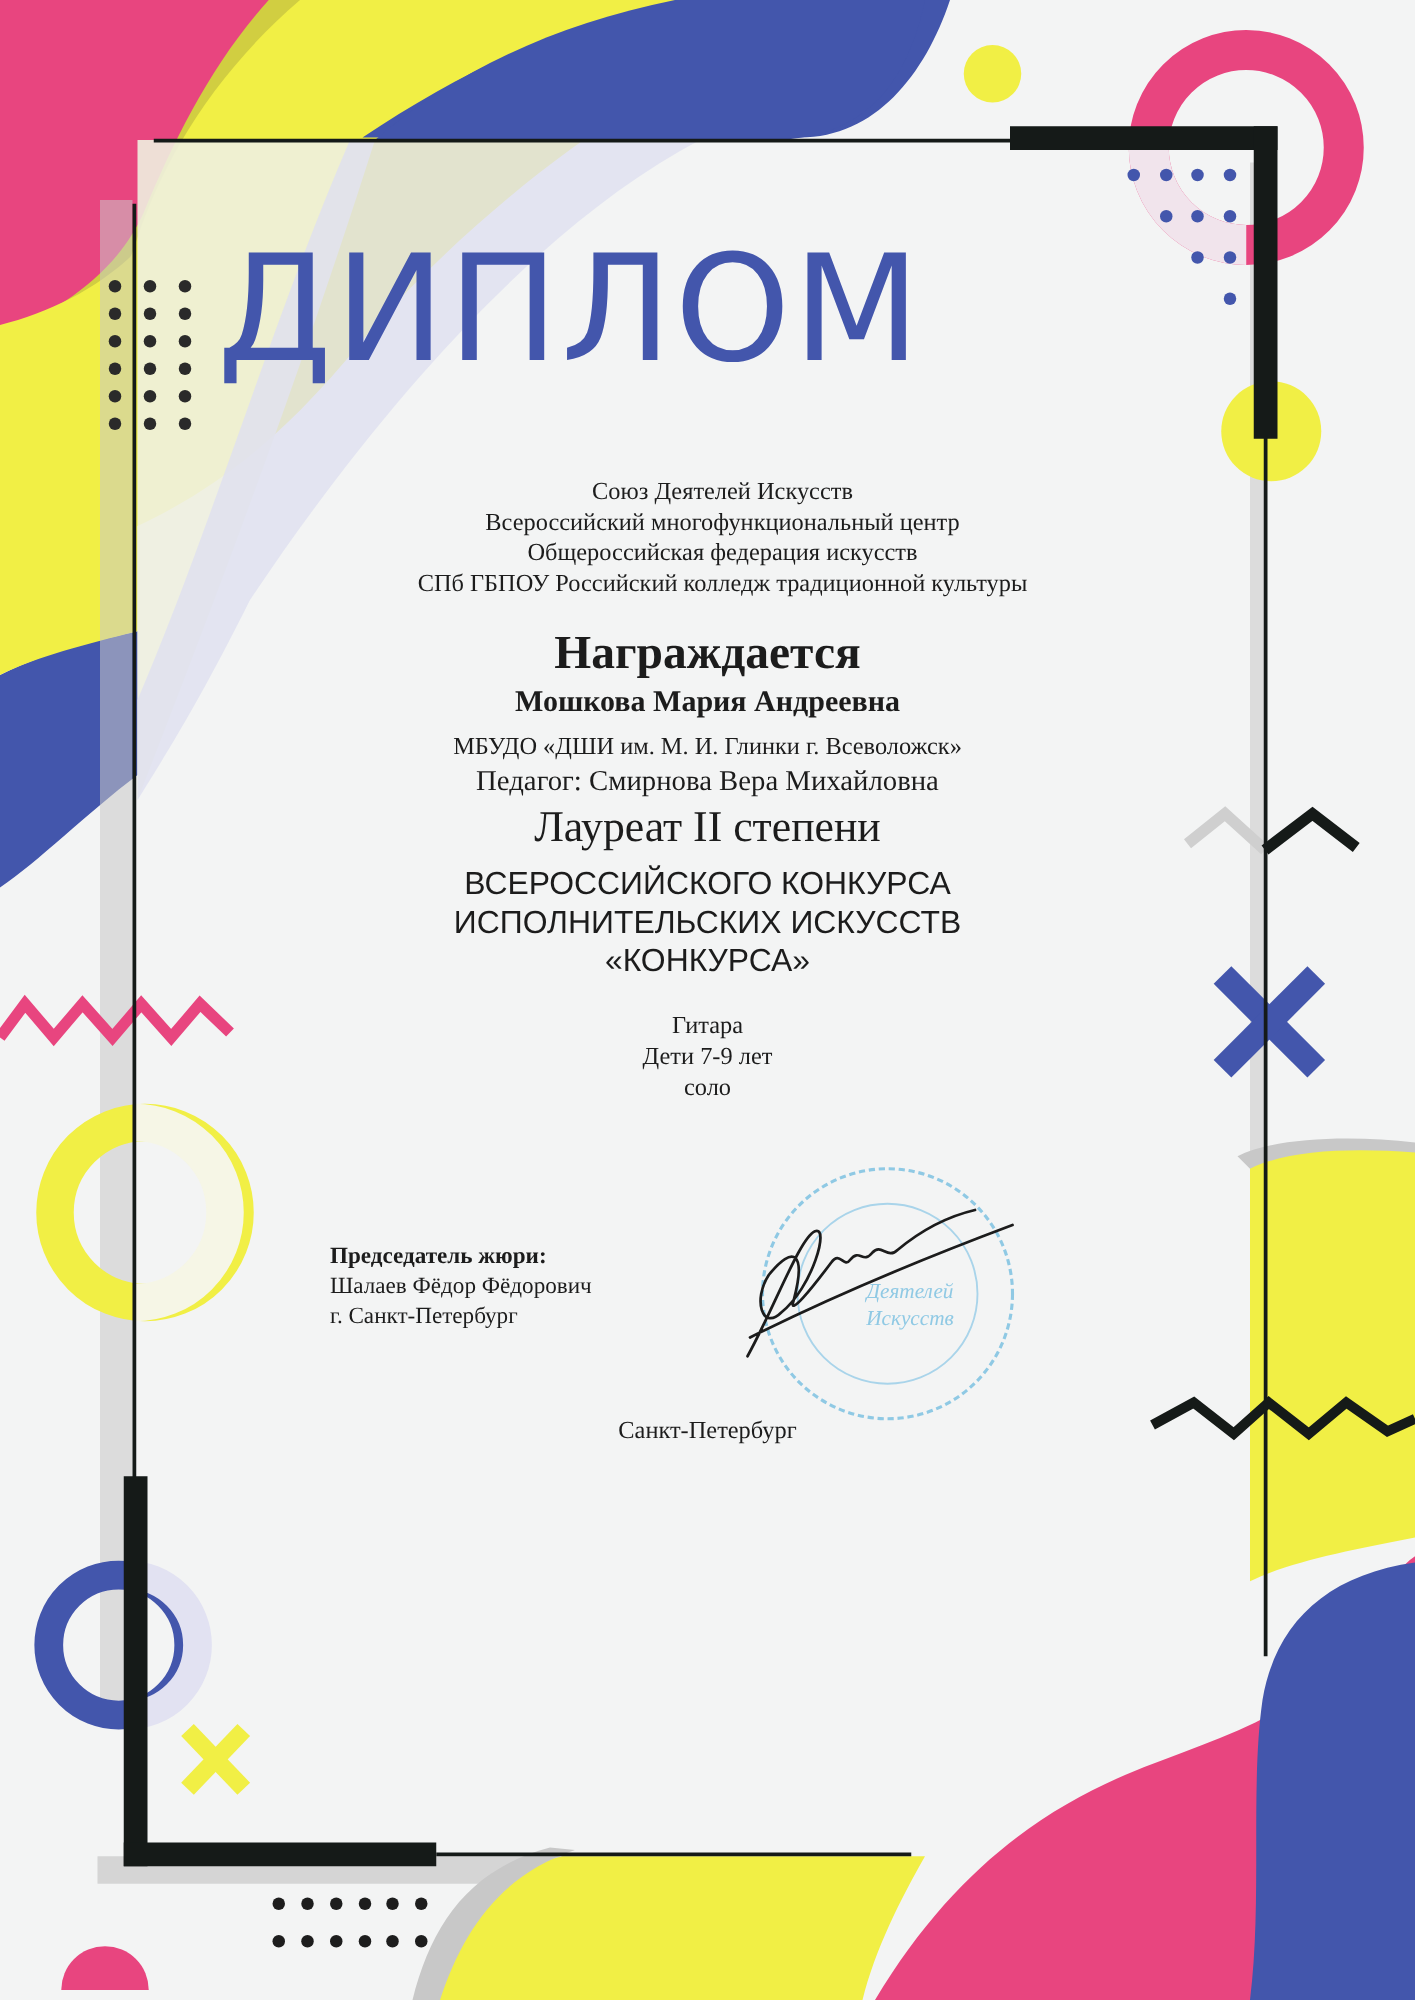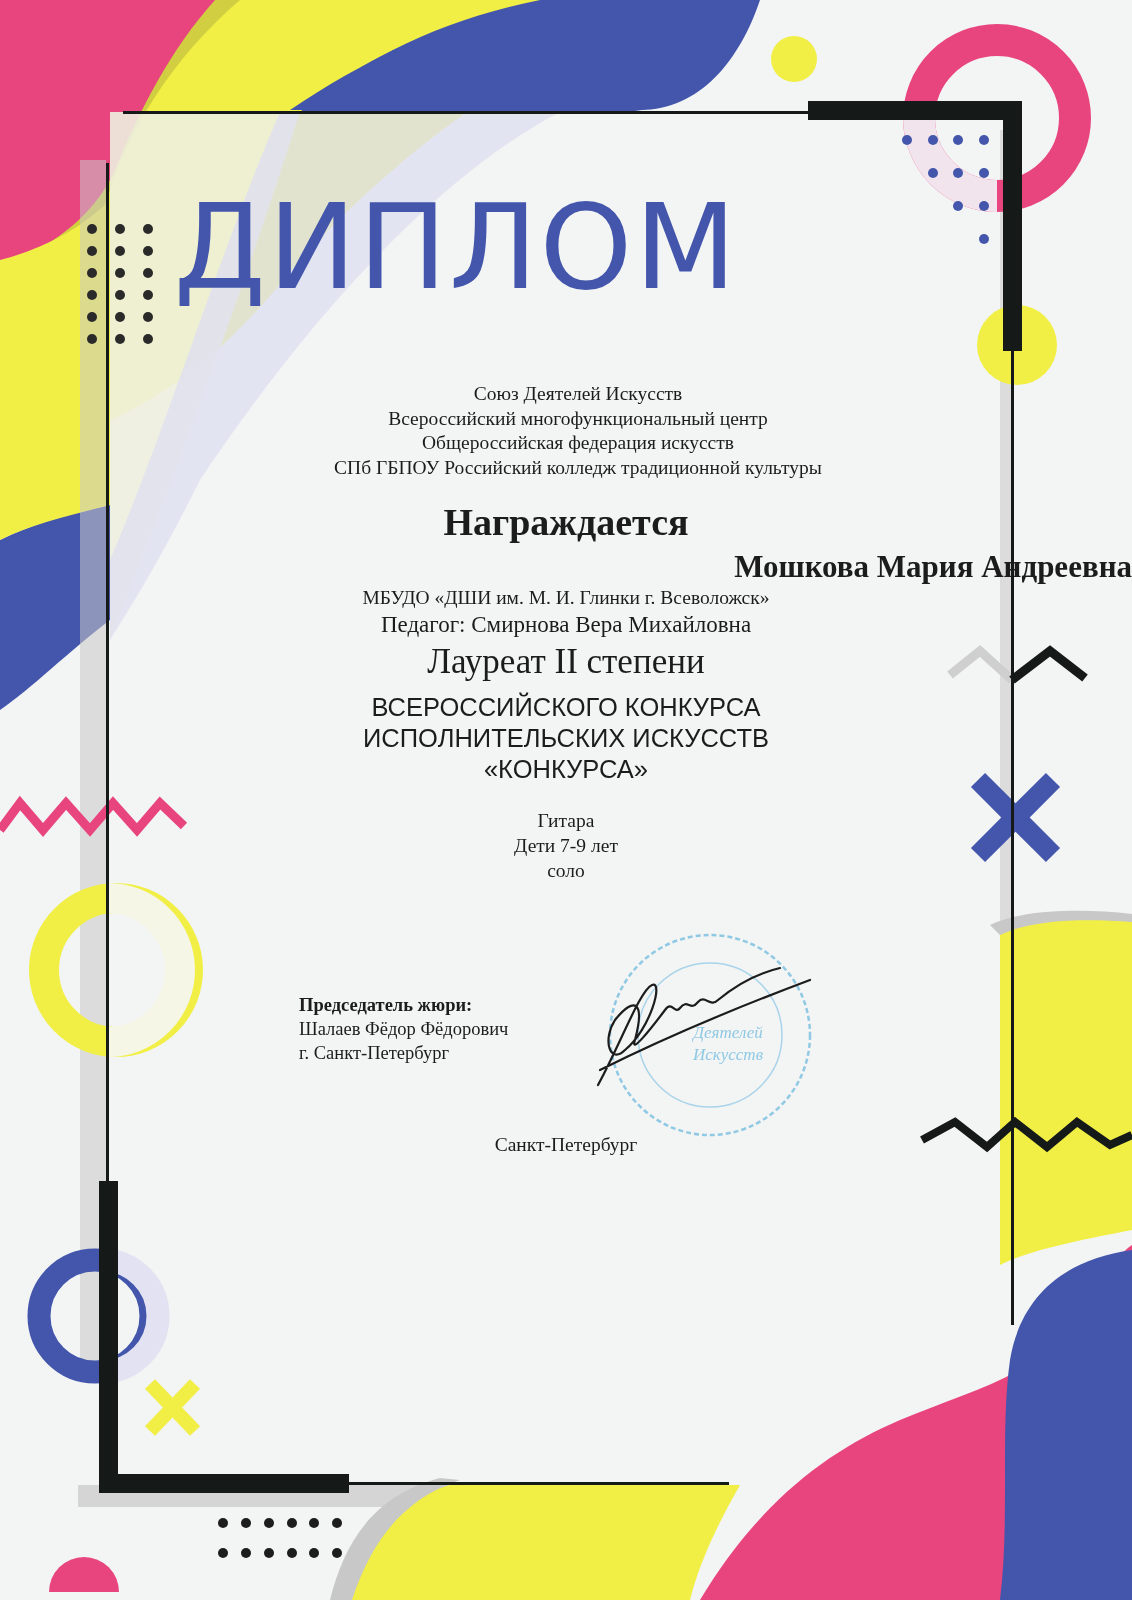--- a/index.html
+++ b/index.html
@@ -2,27 +2,27 @@
 <html><head>
 <meta charset="utf-8">
 <style>
   html, body { margin: 0; padding: 0; }
   body { width: 1132px; height: 1600px; position: relative; overflow: hidden; background: #f3f4f4; font-family: "Liberation Serif", serif; }
   .deco { position: absolute; left: 0; top: 0; width: 1132px; height: 1600px; }
   .txt { position: absolute; left: 0; width: 1132px; text-align: center; color: #1c1c1c; }
   .title { position: absolute; left: 0; top: 178px; width: 912px; text-align: center; font-family: "DejaVu Sans", sans-serif; font-size: 118px; font-weight: 500; letter-spacing: 2px; color: #4356ac; }
   .org { top: 382px; font-size: 19.5px; line-height: 24.5px; margin-left: 12px; }
   .awarded { top: 500px; font-size: 38px; font-weight: bold; }
-  .recipient { top: 549px; font-size: 31px; font-weight: bold; text-align: right; }
+  .recipient { top: 549px; font-size: 24px; font-weight: bold; }
   .school { top: 587px; font-size: 19.5px; }
   .teacher { top: 612px; font-size: 23px; }
   .laureate { top: 642px; font-size: 35px; font-weight: normal; }
   .contest { top: 692px; font-size: 25.5px; line-height: 31px; font-family: "Liberation Sans", sans-serif; }
   .details { top: 808px; font-size: 19.5px; line-height: 25px; }
-  .jury { position: absolute; left: 264px; top: 993px; font-size: 18.5px; line-height: 24px; color: #1c1c1c; margin-left: 35px; }
+  .jury { position: absolute; left: 264px; top: 993px; font-size: 18.5px; line-height: 24px; color: #1c1c1c; }
   .jury .lbl { font-weight: bold; }
   .date { top: 1132px; font-size: 19.5px; line-height: 25px; }
   .seal { position: absolute; left: 580px; top: 930px; width: 240px; height: 215px; }
 </style>
 </head>
 <body>
 
 <svg class="deco" viewBox="0 0 1132 1600" xmlns="http://www.w3.org/2000/svg">
 
   <path d="M0,0 L1132,0 L1132,0 L700,0 C560,40 430,120 300,260 C220,360 150,420 0,460 Z" fill="#f1ef45"></path>

